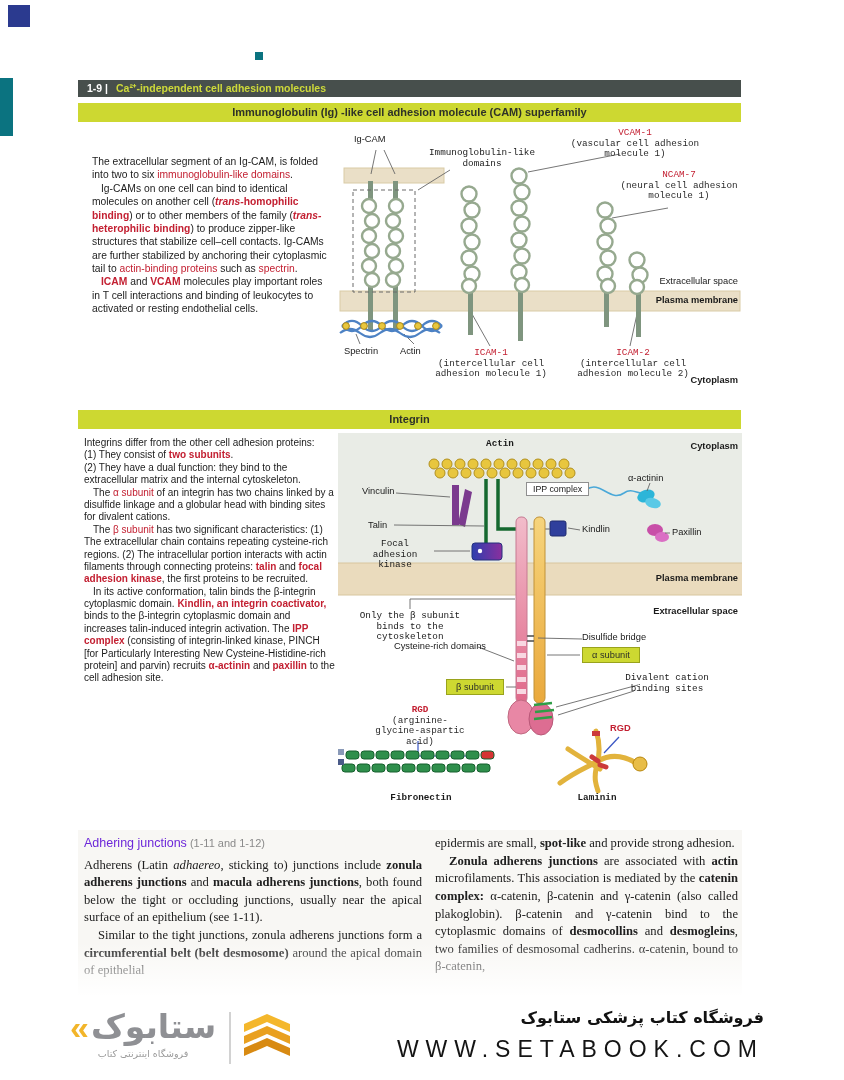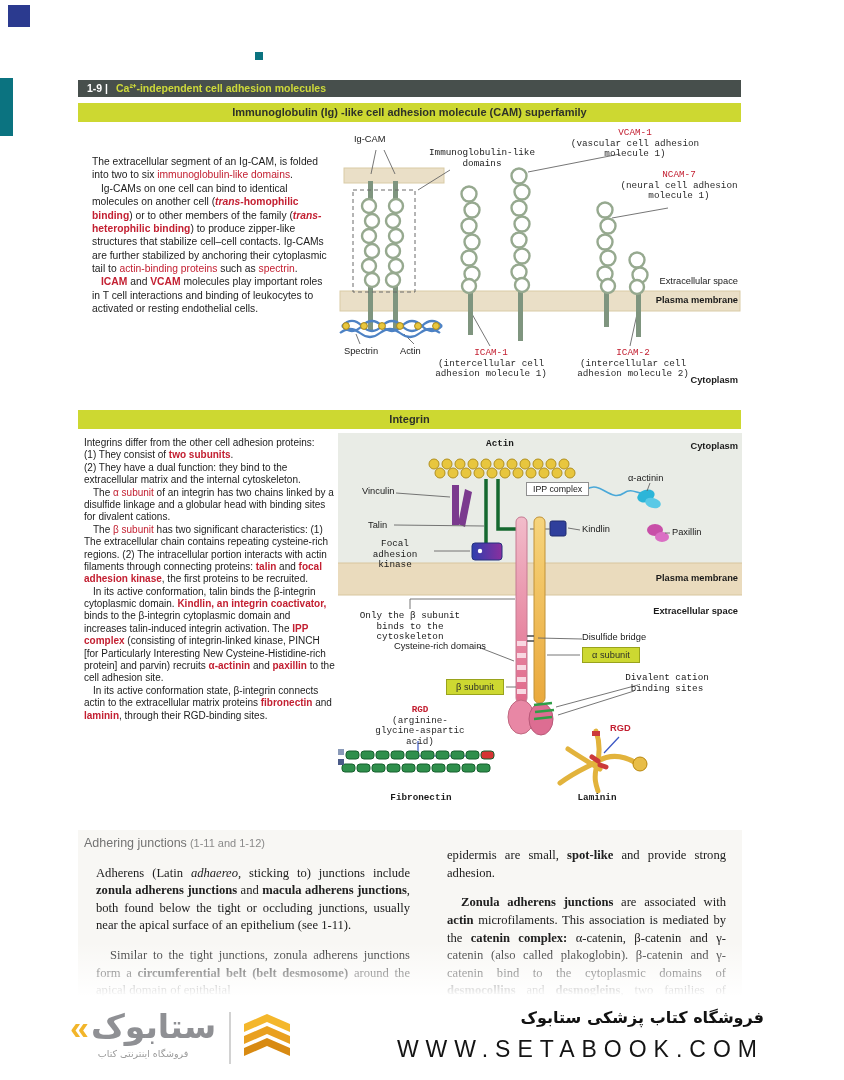--- a/index.html
+++ b/index.html
@@ -55,24 +55,24 @@
             padding:1px 6px; color:#1a1a1a; }
 
   
   .bottom-section { position:absolute; left:78px; top:830px; width:664px; height:176px;
                     background:#f8f7f4; overflow:hidden; }
   .bottom-cols { display:flex; gap:13px; padding:5px 4px 0 6px; }
   .bcol { font-family:"Liberation Serif", serif; font-size:12.6px; line-height:1.4;
           text-align:justify; color:#202020; }
   .bcol-left { width:338px; }
   .bcol-right { width:303px; }
-  .bcol p { margin:12px; }
+  .bcol p { margin:0; }
   .bcol p.ind { text-indent:14px; }
   .adh-head { font-family:"Liberation Sans", sans-serif; font-size:12.5px; margin-bottom:4px; }
-  .adh-head .hd { color:#737373; }
+  .adh-head .hd { color:#6d28d9; }
   .adh-head .ref { color:#8a8a8a; font-size:11px; }
   .fade { position:absolute; left:0; right:0; bottom:0; height:64px;
           background:linear-gradient(rgba(248,247,244,0), #ffffff 85%); }
 
   
   .footer { position:absolute; left:0; top:1002px; width:844px; height:78px; background:#fff; }
   .logo { position:absolute; left:70px; top:8px; display:flex; align-items:flex-start; }
   .logo-textwrap { text-align:center; }
   .logo-row { display:flex; align-items:center; }
   .logo-chev { color:#f2b52a; font-size:34px; font-weight:bold; line-height:1; margin-right:2px; }
@@ -214,21 +214,20 @@
 
   <div class="banner" id="banner-integrin">Integrin</div>
 
   <div class="textcol" id="integrin-text">
     <p><span class="seg-plain">Integrins differ from the other cell adhesion proteins:</span></p>
     <p><span class="seg-plain">(1)  They consist of </span><span class="seg-redbold">two subunits</span><span class="seg-plain">.</span></p>
     <p><span class="seg-plain">(2)  They have a dual function: they bind to the extracellular matrix and the internal cytoskeleton.</span></p>
     <p class="ind"><span class="seg-plain">The </span><span class="seg-red">α subunit</span><span class="seg-plain"> of an integrin has two chains linked by a disulfide linkage and a globular head with binding sites for divalent cations.</span></p>
     <p class="ind"><span class="seg-plain">The </span><span class="seg-red">β subunit</span><span class="seg-plain">  has two significant characteristics: (1) The extracellular chain contains repeating cysteine-rich regions. (2) The intracellular portion interacts with actin filaments through connecting proteins: </span><span class="seg-redbold">talin</span><span class="seg-plain"> and </span><span class="seg-redbold">focal adhesion kinase</span><span class="seg-plain">, the first proteins to be recruited.</span></p>
     <p class="ind"><span class="seg-plain">In its active conformation, talin binds the β-integrin cytoplasmic domain. </span><span class="seg-redbold">Kindlin, an integrin coactivator,</span><span class="seg-plain"> binds to the β-integrin cytoplasmic domain and increases talin-induced integrin activation. The </span><span class="seg-redbold">IPP complex</span><span class="seg-plain"> (consisting of integrin-linked kinase, PINCH [for Particularly Interesting New Cysteine-Histidine-rich protein] and parvin) recruits </span><span class="seg-redbold">α-actinin</span><span class="seg-plain"> and </span><span class="seg-redbold">paxillin</span><span class="seg-plain"> to the cell adhesion site.</span></p>
-    <p class="ind"><span class="seg-plain">In its active conformation state, β-integrin connects actin to the extracellular matrix proteins </span><span class="seg-redbold">fibronectin</span><span class="seg-plain"> and </span><span class="seg-redbold">laminin</span><span class="seg-plain">, through their RGD-binding sites.</span></p>
   </div>
 
   <div class="diagram" id="diagram-integrin">
     <svg class="art" viewBox="0 0 404 388" aria-hidden="true">
       <defs>
         <linearGradient id="gFak" x1="0" y1="0" x2="1" y2="0">
           <stop offset="0" stop-color="#2e3fae"></stop>
             <stop offset="1" stop-color="#8a2f9e"></stop>
         </linearGradient>
         <linearGradient id="gBeta" x1="0" y1="0" x2="0" y2="1">

